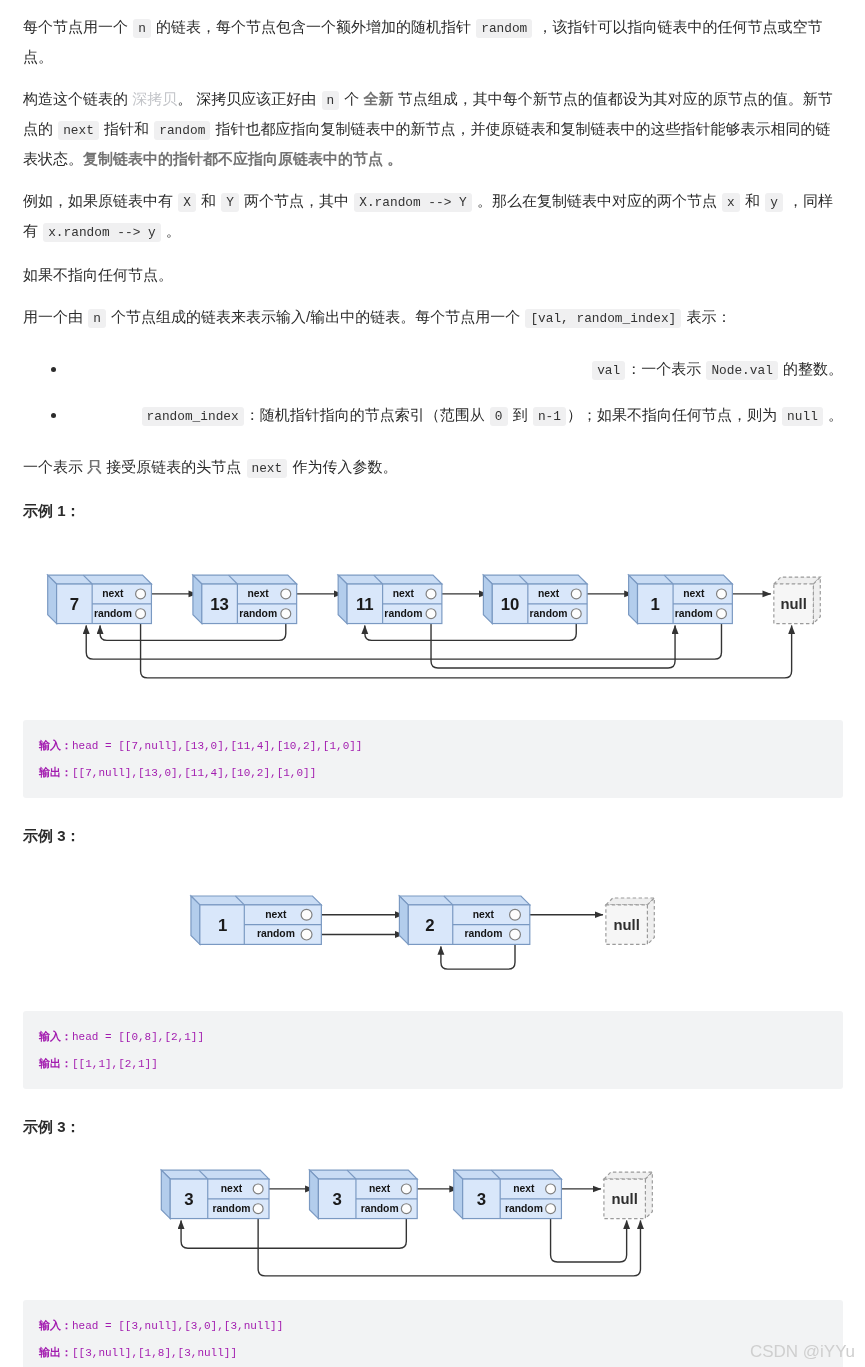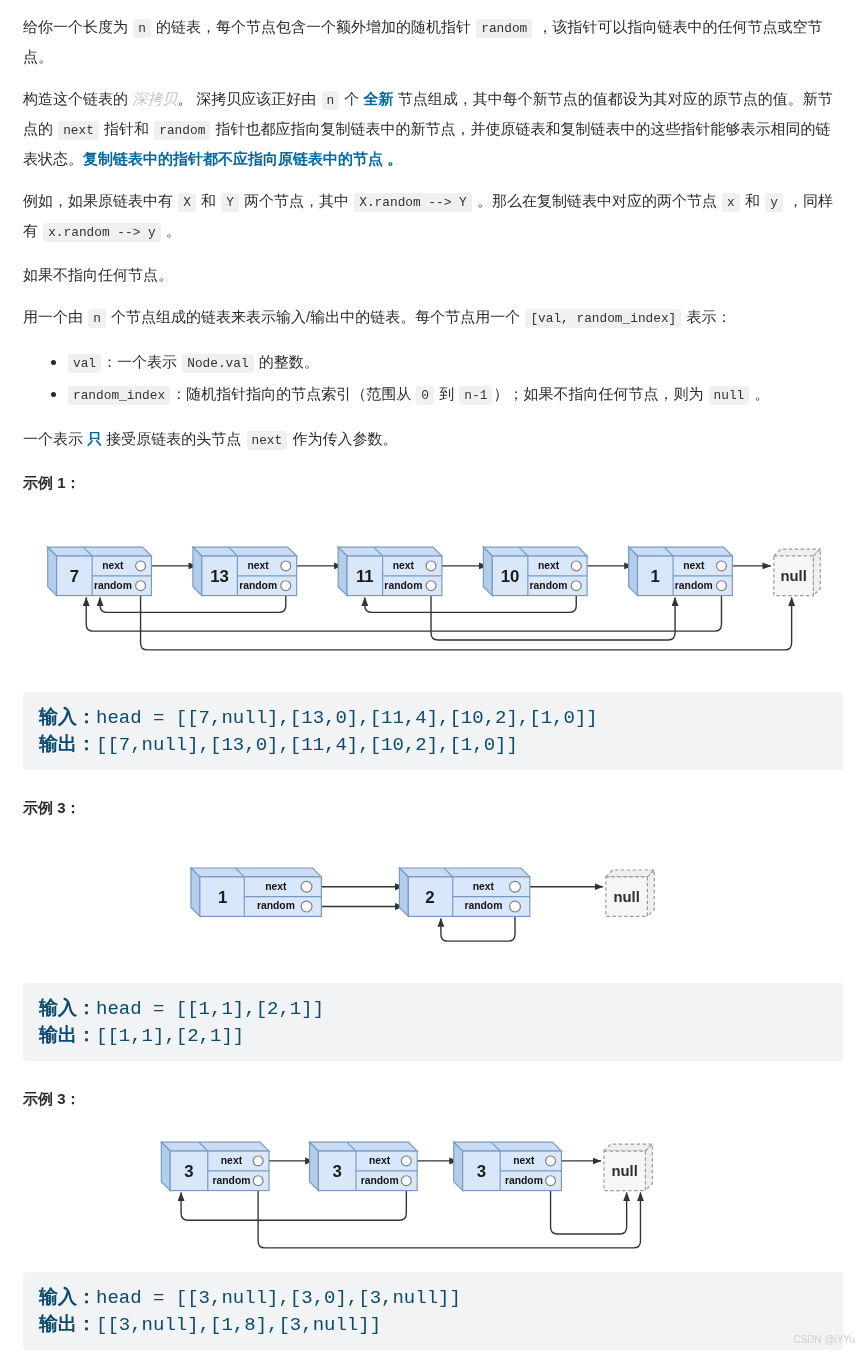--- a/index.html
+++ b/index.html
@@ -5,62 +5,62 @@
   html,body{margin:0;padding:0;}
   body{
     width:865px;height:1367px;box-sizing:border-box;overflow:hidden;
     background:#ffffff;color:#2b2b2b;position:relative;
     font-family:"Liberation Sans","DejaVu Sans",sans-serif;
     font-size:15px;line-height:28px;
     padding:13px 22px 8px 23px;
   }
   p{margin:0 0 14px;}
   ul{margin:0 0 14px;padding-left:44px;}
-  li{line-height:30px;}
+  li{line-height:44px;text-align:right;}
   .seg-code{
     font-family:"Liberation Mono","DejaVu Sans Mono",monospace;
     font-size:12.8px;background:var(--code_bg,#f0f0f1);color:#333;
     padding:2px 5px;border-radius:3px;margin:0 1px;white-space:nowrap;
   }
-  .seg-link{color:var(--link_color,#c3c5c9);cursor:pointer;font-style:italic;}
-  .seg-bold{font-weight:700;color:#0369a1;}
+  .seg-link{color:var(--link_color,#c3c5c9);cursor:pointer;}
+  .seg-bold{font-weight:700;color:#737373;}
   .example-title{font-weight:700;margin:0 0 0;}
   .example-title.first{margin-top:2px;}
   .diagram{line-height:0;}
   .d1{margin:44px 0 34px;}
   .d2{margin:42px 0 28px;}
   .d3{margin:22px 0 16px;}
   .io-wrap{margin:0 0 24px;}
   pre.io{
     margin:0;background:var(--pre_bg,#f2f3f4);border-radius:3px;
     padding:12px 16px;font-family:"Liberation Mono","DejaVu Sans Mono",monospace;
-    font-size:19px;line-height:26px;color:#0c4a6e;
+    font-size:11px;line-height:26px;color:#a21caf;
   }
   pre.io .io-label{font-family:"Liberation Sans","DejaVu Sans",sans-serif;font-weight:700;}
   .watermark{
-    position:absolute;right:10px;bottom:20px;
-    color:var(--watermark_color,#cfcfcf);font-size:10px;line-height:14px;text-align:right;
+    position:absolute;right:10px;bottom:8px;
+    color:var(--watermark_color,#cfcfcf);font-size:17px;line-height:14px;text-align:right;
   }
   
   .cube-front{fill:var(--node_fill,#d9e7fa);stroke:var(--node_stroke,#7a99c2);stroke-width:1.2;}
   .cube-top{fill:#c9dcf4;stroke:var(--node_stroke,#7a99c2);stroke-width:1.2;}
   .cube-left{fill:#b3cdec;stroke:var(--node_stroke,#7a99c2);stroke-width:1.2;}
   .cube-line{stroke:var(--node_stroke,#7a99c2);stroke-width:1.2;}
   .port{fill:#fdfdfd;stroke:#7f7f7f;stroke-width:1.2;}
   .nval{font-size:17px;font-weight:600;fill:#1a1a1a;text-anchor:middle;font-family:"Liberation Sans","DejaVu Sans",sans-serif;}
   .nlab{font-size:10.5px;font-weight:600;fill:#141414;text-anchor:middle;font-family:"Liberation Sans","DejaVu Sans",sans-serif;}
   .flow{stroke:#333;stroke-width:1.4;fill:none;}
   .null-face{fill:#f6f6f6;stroke:#9b9b9b;stroke-width:1.2;stroke-dasharray:3.5 2.5;}
   .null-side{fill:#efefef;stroke:#9b9b9b;stroke-width:1.2;stroke-dasharray:3.5 2.5;}
   .ntext{font-size:15px;font-weight:600;fill:#2e2e2e;text-anchor:middle;font-family:"Liberation Sans","DejaVu Sans",sans-serif;}
 </style>
 </head>
 <body>
 
-<p><span class="seg seg-text">给你一个长度为 </span><span class="seg seg-code">n</span><span class="seg seg-text"> 的链表，每个节点包含一个额外增加的随机指针 </span><span class="seg seg-code">random</span><span class="seg seg-text"> ，该指针可以指向链表中的任何节点或空节点。</span></p>
+<p><span class="seg seg-text">每个节点用一个 </span><span class="seg seg-code">n</span><span class="seg seg-text"> 的链表，每个节点包含一个额外增加的随机指针 </span><span class="seg seg-code">random</span><span class="seg seg-text"> ，该指针可以指向链表中的任何节点或空节点。</span></p>
 <p><span class="seg seg-text">构造这个链表的 </span><span class="seg seg-link">深拷贝</span><span class="seg seg-text">。 深拷贝应该正好由 </span><span class="seg seg-code">n</span><span class="seg seg-text"> 个 </span><span class="seg seg-bold">全新</span><span class="seg seg-text"> 节点组成，其中每个新节点的值都设为其对应的原节点的值。新节点的 </span><span class="seg seg-code">next</span><span class="seg seg-text"> 指针和 </span><span class="seg seg-code">random</span><span class="seg seg-text"> 指针也都应指向复制链表中的新节点，并使原链表和复制链表中的这些指针能够表示相同的链表状态。</span><span class="seg seg-bold">复制链表中的指针都不应指向原链表中的节点 。</span></p>
 <p><span class="seg seg-text">例如，如果原链表中有 </span><span class="seg seg-code">X</span><span class="seg seg-text"> 和 </span><span class="seg seg-code">Y</span><span class="seg seg-text"> 两个节点，其中 </span><span class="seg seg-code">X.random --&gt; Y</span><span class="seg seg-text"> 。那么在复制链表中对应的两个节点 </span><span class="seg seg-code">x</span><span class="seg seg-text"> 和 </span><span class="seg seg-code">y</span><span class="seg seg-text"> ，同样有 </span><span class="seg seg-code">x.random --&gt; y</span><span class="seg seg-text"> 。</span></p>
 <p><span class="seg seg-text">如果不指向任何节点。</span></p>
 <p><span class="seg seg-text">用一个由 </span><span class="seg seg-code">n</span><span class="seg seg-text"> 个节点组成的链表来表示输入/输出中的链表。每个节点用一个 </span><span class="seg seg-code">[val, random_index]</span><span class="seg seg-text"> 表示：</span></p>
 <ul>
   <li><span class="seg seg-code">val</span><span class="seg seg-text">：一个表示 </span><span class="seg seg-code">Node.val</span><span class="seg seg-text"> 的整数。</span></li>
   <li><span class="seg seg-code">random_index</span><span class="seg seg-text">：随机指针指向的节点索引（范围从 </span><span class="seg seg-code">0</span><span class="seg seg-text"> 到 </span><span class="seg seg-code">n-1</span><span class="seg seg-text">）；如果不指向任何节点，则为 </span><span class="seg seg-code">null</span><span class="seg seg-text"> 。</span></li>
 </ul>
 <p><span class="seg seg-text">一个表示 </span><span class="seg seg-bold">只</span><span class="seg seg-text"> 接受原链表的头节点 </span><span class="seg seg-code">next</span><span class="seg seg-text"> 作为传入参数。</span></p>
 
@@ -212,21 +212,21 @@
   <g>
     <polygon class="null-side" points="590,13 597,6 639,6 632,13"></polygon>
     <polygon class="null-side" points="632,13 639,6 639,46 632,53"></polygon>
     <rect class="null-face" x="590" y="13" width="42" height="40"></rect>
     <text class="ntext" x="611" y="38">null</text>
   </g>
 </svg>
 </div>
 
 <div class="io-wrap">
-<pre class="io"><span class="io-line"><strong class="io-label">输入：</strong><span>head = [[1,1],[2,1]]</span></span>
+<pre class="io"><span class="io-line"><strong class="io-label">输入：</strong><span>head = [[0,8],[2,1]]</span></span>
 <span class="io-line"><strong class="io-label">输出：</strong><span>[[1,1],[2,1]]</span></span></pre>
 </div>
 
 <p class="example-title">示例 3：</p>
 
 <div class="diagram d3">
 <svg viewBox="0 0 830 122" width="820" height="121">
 
   <path class="flow" marker-end="url(#ah)" d="M 388 51 V 79 Q 388 86 381 86 H 167 Q 160 86 160 79 V 58"></path>
   <path class="flow" marker-end="url(#ah)" d="M 534 51 V 93 Q 534 100 541 100 H 604 Q 611 100 611 93 V 58"></path>

